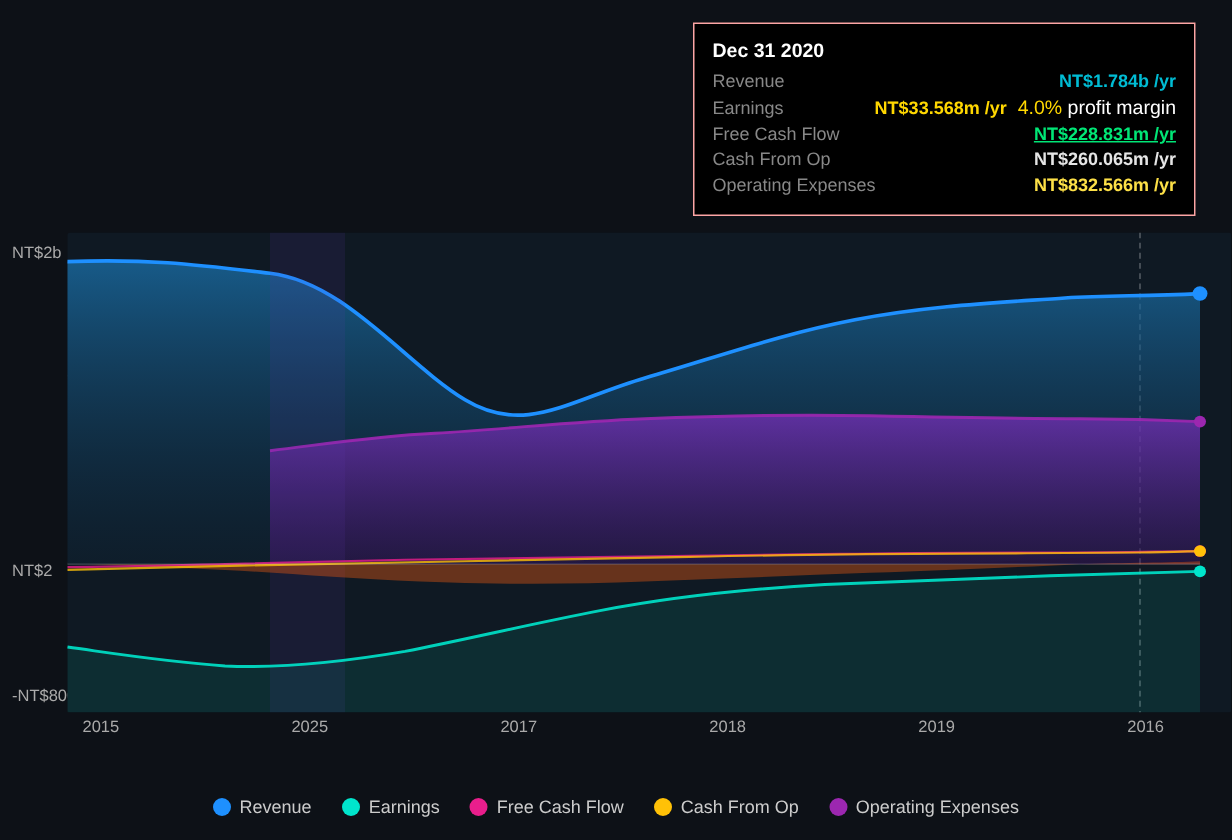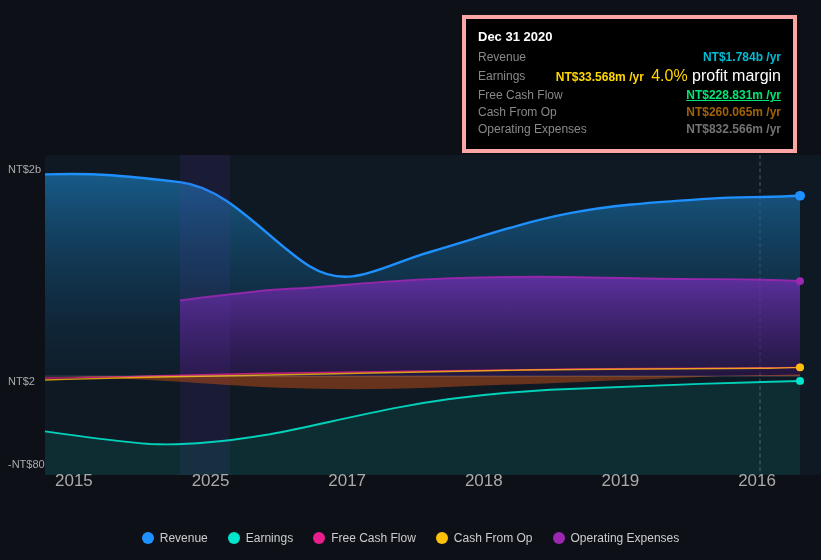--- a/index.html
+++ b/index.html
@@ -19,21 +19,21 @@
       background: #0d1117;
     }
 
     
     .tooltip-box {
       position: absolute;
       top: 15px;
       left: 462px;
       width: 335px;
       background: #000;
-      border: 4px solid #fca5a5;
+      border: 1px solid #fca5a5;
       padding: 10px 12px;
       z-index: 10;
     }
 
     .tooltip-date {
       color: #fff;
       font-size: 13px;
       font-weight: bold;
       margin-bottom: 6px;
     }
@@ -50,26 +50,26 @@
       color: #888;
     }
 
     .tooltip-value {
       font-weight: bold;
     }
 
     .tooltip-value.cyan { color: #00bcd4; margin-left: 16px; }
     .tooltip-value.yellow { color: #ffd700; }
     .tooltip-value.green { color: #00e676; text-decoration: underline; }
-    .tooltip-value.purple { color: #737373; }
-    .tooltip-value.orange { color: #a16207; }
+    .tooltip-value.purple { color: #fde047; }
+    .tooltip-value.orange { color: #e5e5e5; }
 
     .profit-margin {
       color: #fff;
-      font-size: 16px;
+      font-size: 13px;
       margin-left: 4px;
     }
     .profit-margin span {
       color: #ffd700;
     }
 
     
     .y-label {
       position: absolute;
       color: #aaa;
@@ -95,21 +95,21 @@
       bottom: 69px;
       left: 0;
       right: 0;
       display: flex;
       justify-content: space-between;
       padding: 0 45px 0 55px;
     }
 
     .x-label {
       color: #aaa;
-      font-size: 17px;
+      font-size: 11px;
       margin-top: 14px;
     }
 
     
     .legend {
       position: absolute;
       bottom: 15px;
       left: 0;
       right: 0;
       display: flex;

